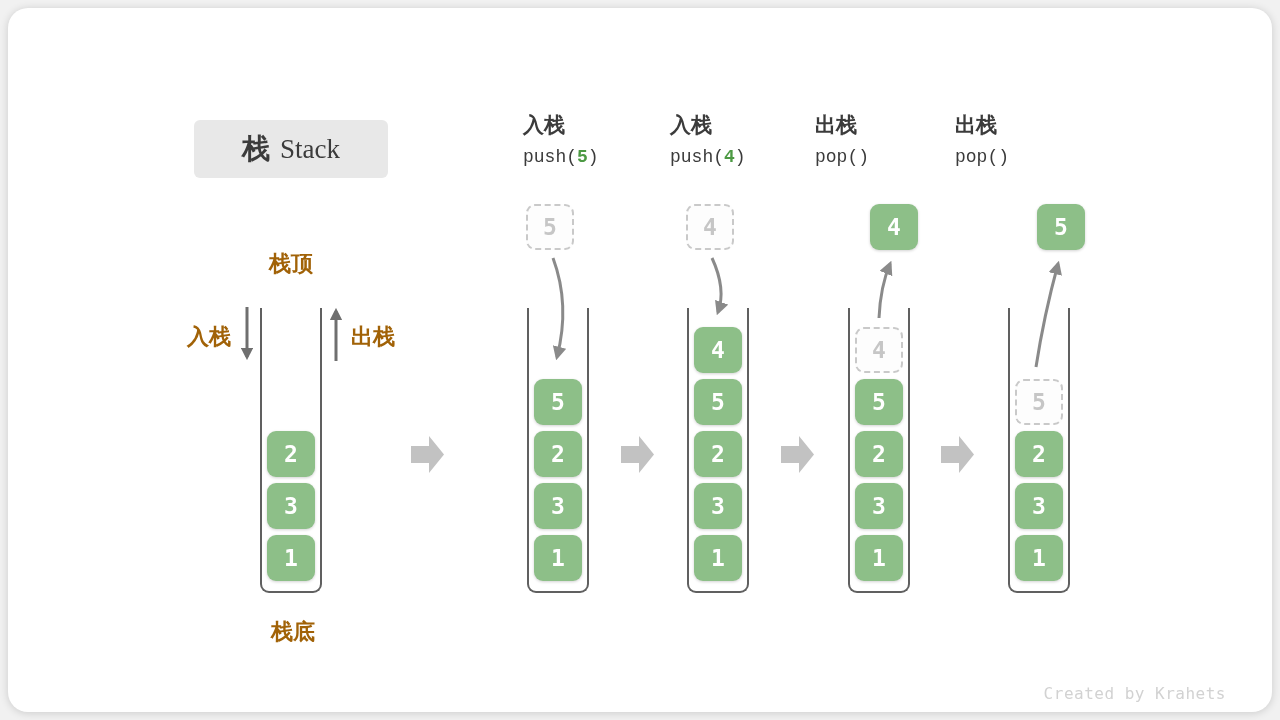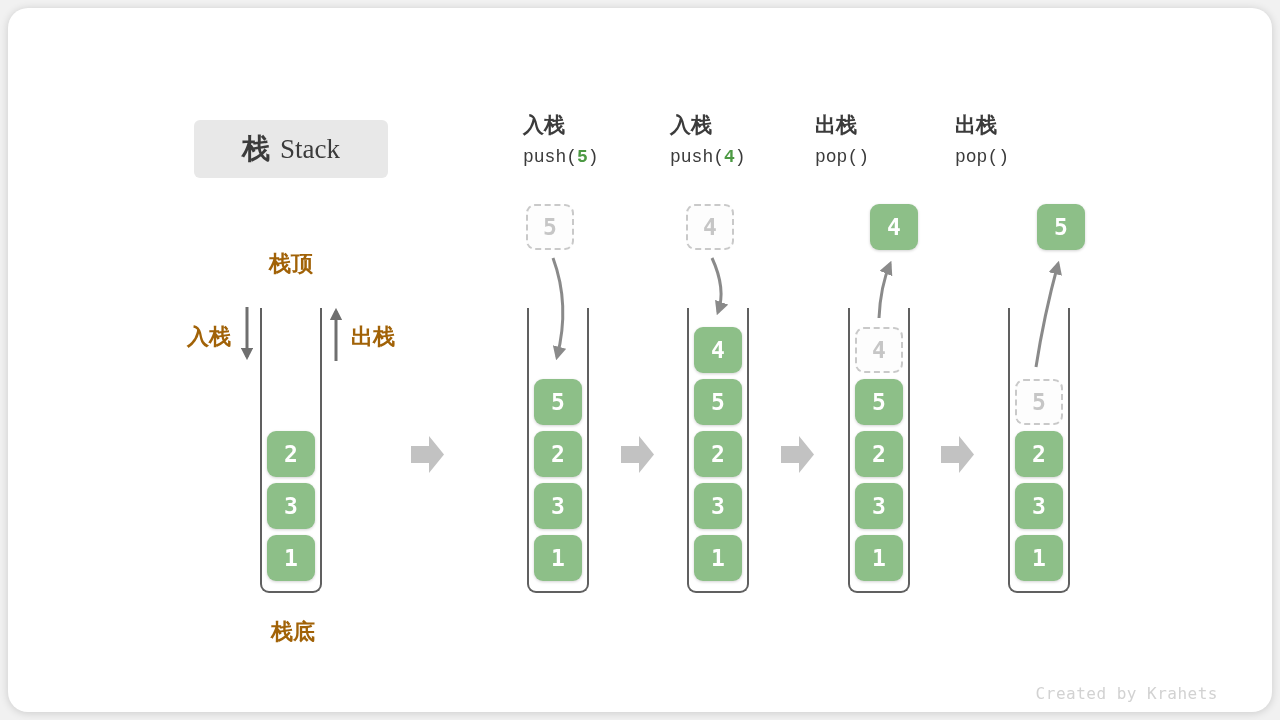--- a/index.html
+++ b/index.html
@@ -57,21 +57,21 @@
   .cell.ghost {
     background:#fdfdfd;
     border:2px dashed #c9c9c9;
     color:#c6c6c6;
     box-shadow:none;
   }
 
   .overlay { left:0; top:0; width:1280px; height:720px; pointer-events:none; z-index:2; }
 
   .watermark {
-    right:54px; top:676px;
+    right:46px; top:676px;
     font-family:"DejaVu Sans Mono", monospace; font-size:16px;
     color:#d2d2d2; letter-spacing:0.5px;
   }
 </style>
 </head>
 <body>
 
 <div class="card">
 
   <div class="abs title-box">

